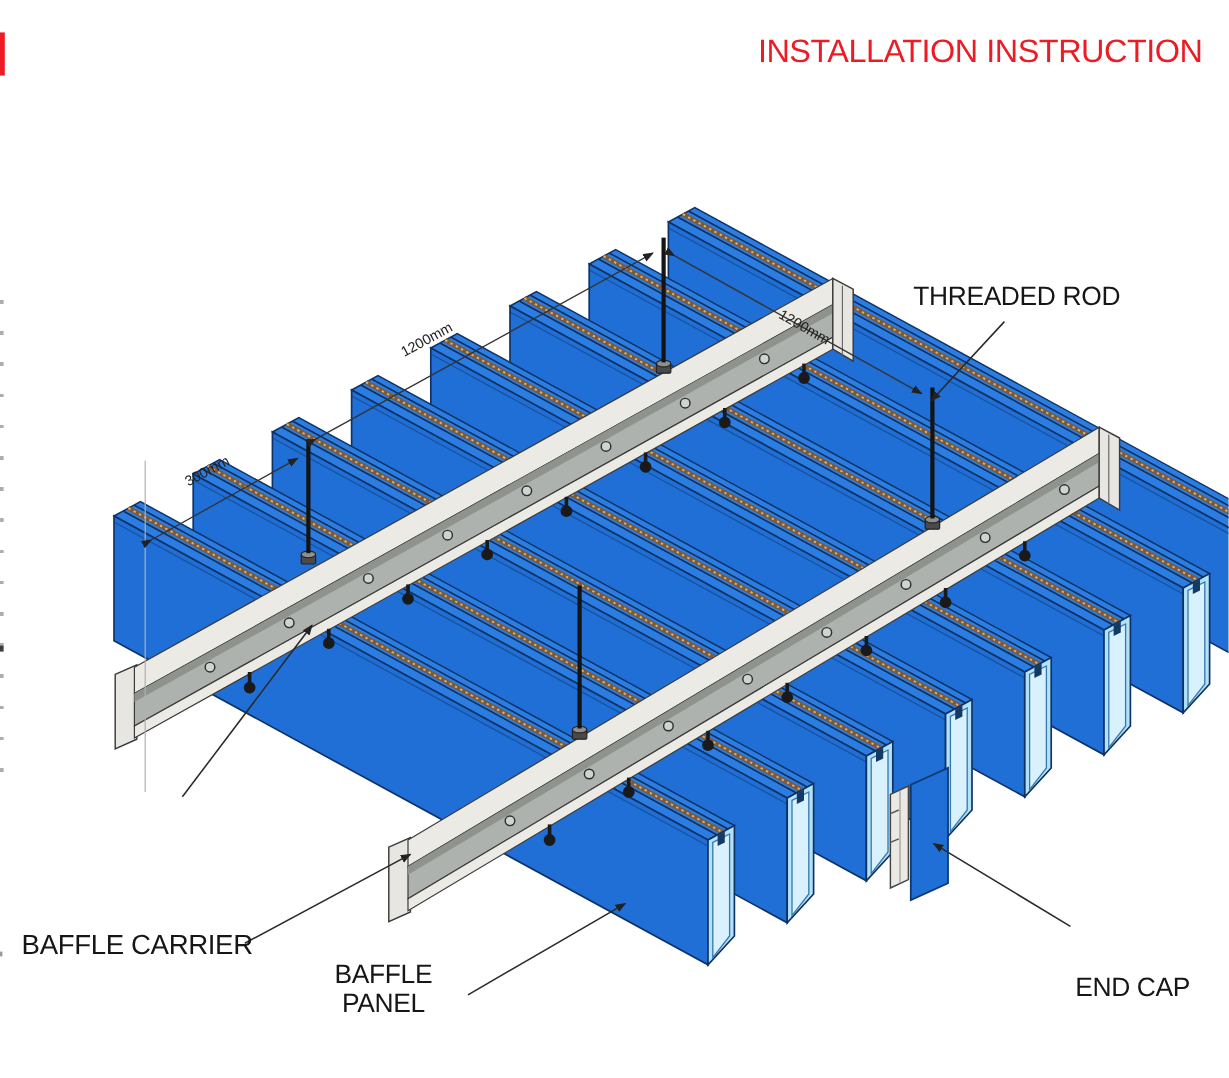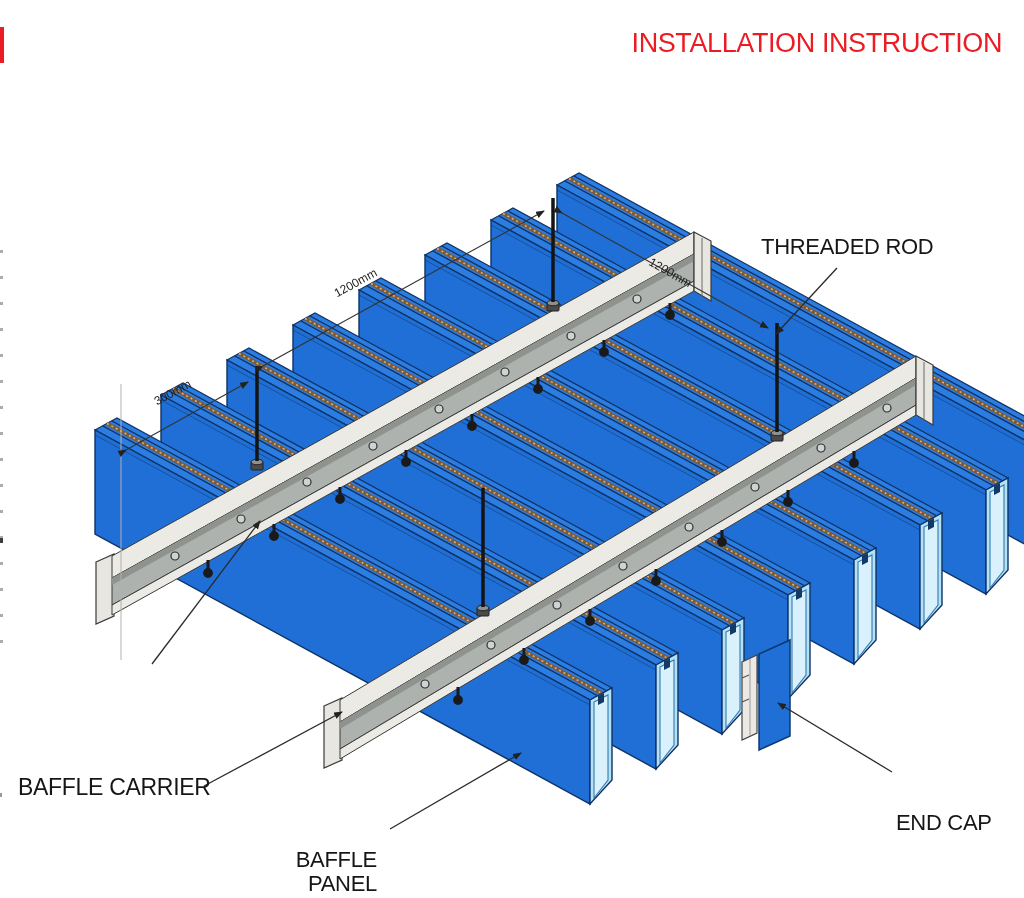--- a/index.html
+++ b/index.html
@@ -31,21 +31,21 @@
   .leader{stroke:#2a2a2a;stroke-width:1.3;fill:none;}
   .clip{fill:#ece9e4;stroke:#444;stroke-width:1.2;}
   .clip-line{stroke:#9a9a9a;stroke-width:1;fill:none;}
 
   
   .lbl{position:absolute;font-weight:400;font-size:22px;color:#161616;
        letter-spacing:-0.3px;white-space:nowrap;line-height:1.1;}
   .title{position:absolute;top:28px;right:22px;font-weight:400;font-size:27px;
          letter-spacing:-0.4px;color:var(--accent-red,#ed1c24);white-space:nowrap;}
   .dimlbl{position:absolute;font-size:12px;color:#222;white-space:nowrap;transform-origin:left center;}
-  .two-line{white-space:pre-line;text-align:right;width:115px;margin-top:48px;}
+  .two-line{white-space:pre-line;text-align:center;width:115px;}
   .red-bar{position:absolute;left:0;top:27px;width:4px;height:36px;background:var(--accent-red,#ed1c24);}
   .edge-dashes{position:absolute;left:0;top:250px;width:3px;height:415px;
     background:repeating-linear-gradient(to bottom,#8a8a8a 0 3px,transparent 3px 26px);opacity:.7;}
   .edge-dash-b{position:absolute;left:0;top:538px;width:3px;height:5px;background:#3d3d3d;}
   .edge-dash-c{position:absolute;left:0;top:793px;width:2px;height:4px;background:#9a9a9a;}
 </style>
 </head>
 <body>
 
 <div class="stage">

